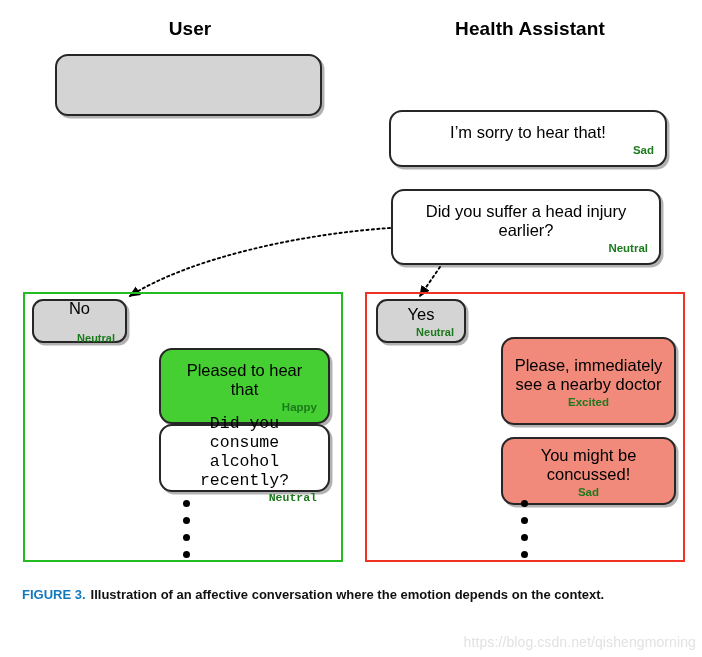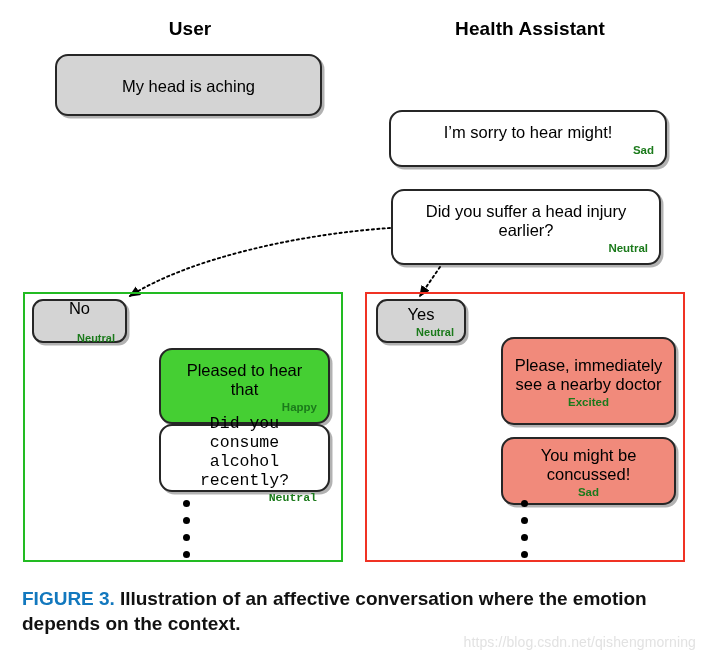--- a/index.html
+++ b/index.html
@@ -121,21 +121,21 @@
     width: 702px; height: 657px;
     pointer-events: none;
   }
 
   
   #caption {
     position: absolute;
     left: 22px;
     top: 586px;
     width: 660px;
-    font-size: 19px;
+    font-size: 13px;
     font-weight: bold;
     line-height: 1.32;
     color: #111;
   }
   #caption .fig-label {
     color: #1278be;
     font-weight: bold;
     margin-right: 5px;
   }
 
@@ -166,25 +166,24 @@
 
     <path d="M 390 228 C 300 234, 190 258, 130 296" fill="none" stroke="#000" stroke-width="1.9" stroke-dasharray="2.2 3.2" stroke-linecap="round" marker-end="url(#arrowhead)"></path>
 
     <path d="M 440 267 L 420 296" fill="none" stroke="#000" stroke-width="1.9" stroke-dasharray="2.2 3.2" stroke-linecap="round" marker-end="url(#arrowhead)"></path>
   </svg>
 
   <div class="branch-box" id="branch-no"></div>
   <div class="branch-box" id="branch-yes"></div>
 
   <div class="bubble grey" id="bubble-my-head">
-    <div class="msg">My head is aching</div>
   </div>
 
   <div class="bubble" id="bubble-sorry">
-    <div class="msg">I’m sorry to hear might!</div>
+    <div class="msg">I’m sorry to hear that!</div>
     <div class="emo">Sad</div>
   </div>
 
   <div class="bubble" id="bubble-head-injury">
     <div class="msg">Did you suffer a head injury earlier?</div>
     <div class="emo">Neutral</div>
   </div>
 
   <div class="bubble grey node" id="bubble-no">
     <div class="msg">No</div>

